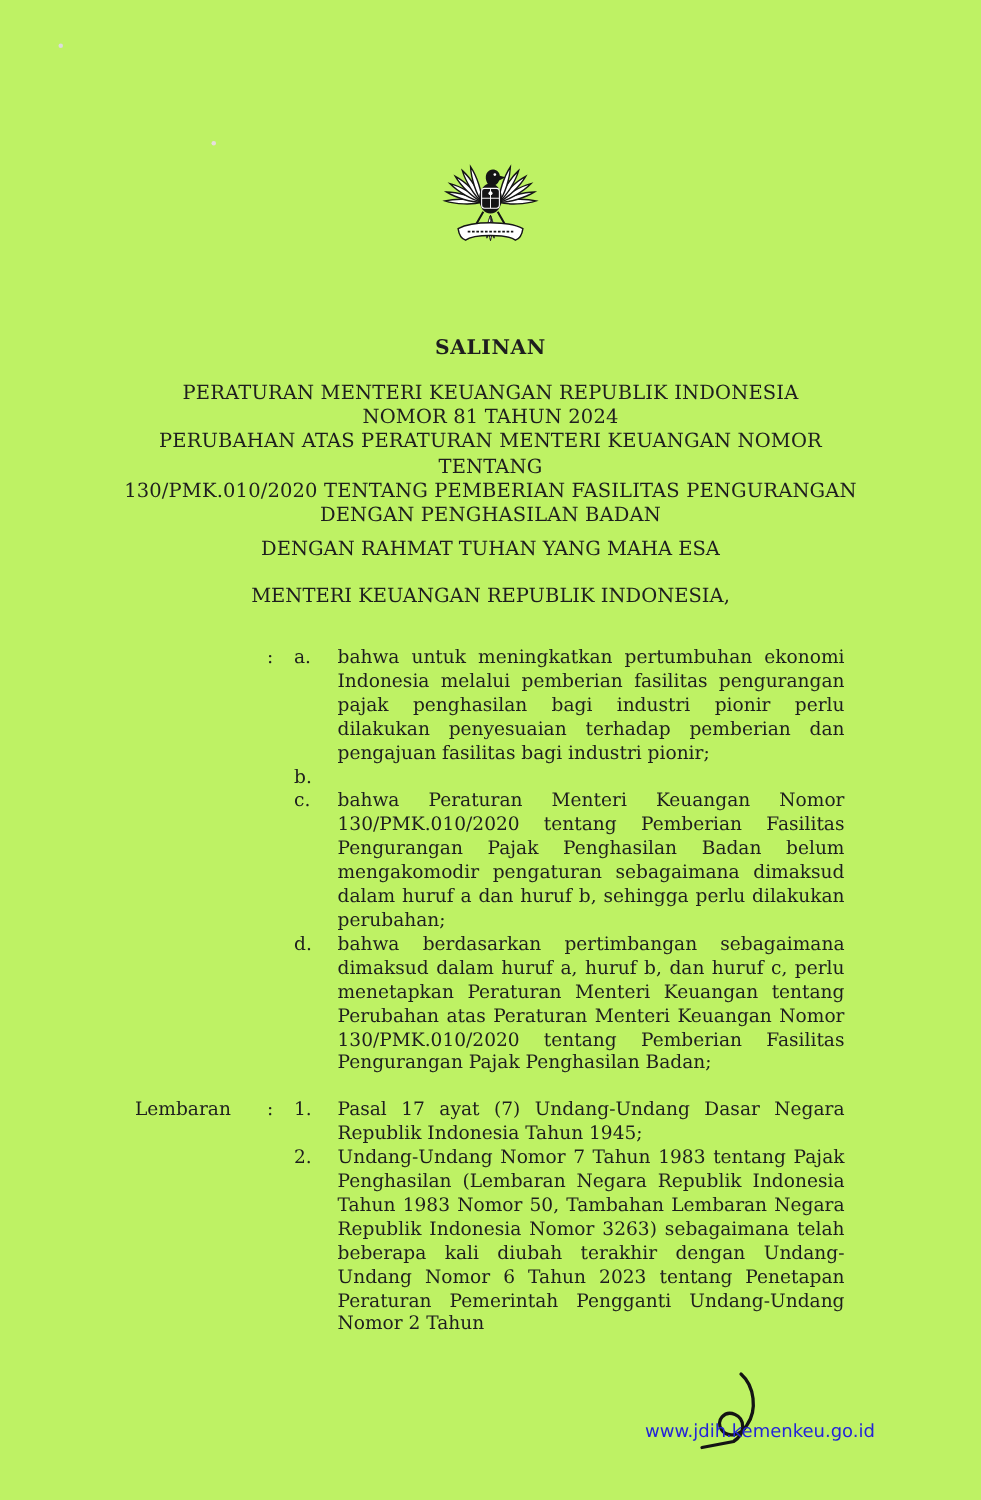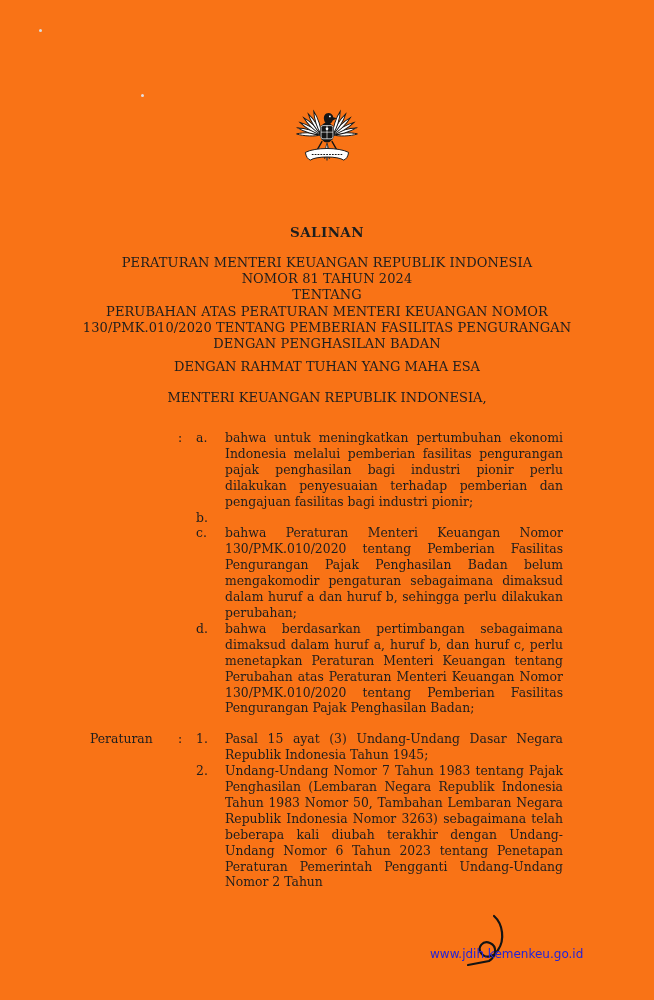--- a/index.html
+++ b/index.html
@@ -1,18 +1,18 @@
 <!DOCTYPE html>
 <html><head>
 <meta charset="utf-8">
 <style>
   html,body { margin:0; padding:0; background:#888; }
   .page {
     position:relative; width:654px; height:1000px; margin:0 auto;
-    background:#f97316; overflow:hidden;
+    background:#bef264; overflow:hidden;
     font-family:"DejaVu Serif","Liberation Serif",serif;
     color:#1e1e1e;
   }
   .speck { position:absolute; background:#dcdcdc; border-radius:50%; }
   .speck-1 { left:39px; top:29px; width:3px; height:3px; }
   .speck-2 { left:141px; top:94px; width:3px; height:3px; background:#e6dede; }
 
   .emblem { display:block; margin:94px auto 0 auto; width:80px; height:80px; }
 
   .salinan {
@@ -102,22 +102,22 @@
     <path d="M23,69 C35,62.5 65,62.5 77,69 C76.3,74 74.2,77.5 70.8,78.6 C64,73.5 36,73.5 29.2,78.6 C25.8,77.5 23.7,74 23,69 Z" fill="#ffffff" stroke="#151515" stroke-width="1.2"></path>
 
     <path d="M31,71.6 L69,71.6" stroke="#151515" stroke-width="1.5" stroke-dasharray="2.2,1.4" fill="none"></path>
   </svg>
 
   <div class="salinan">SALINAN</div>
 
   <div class="title-block">
     <div>PERATURAN MENTERI KEUANGAN REPUBLIK INDONESIA</div>
     <div>NOMOR 81 TAHUN 2024</div>
+    <div>PERUBAHAN ATAS PERATURAN MENTERI KEUANGAN NOMOR</div>
     <div>TENTANG</div>
-    <div>PERUBAHAN ATAS PERATURAN MENTERI KEUANGAN NOMOR</div>
     <div>130/PMK.010/2020 TENTANG PEMBERIAN FASILITAS PENGURANGAN</div>
     <div>DENGAN PENGHASILAN BADAN</div>
   </div>
 
   <div class="invocation">DENGAN RAHMAT TUHAN YANG MAHA ESA</div>
   <div class="authority">MENTERI KEUANGAN REPUBLIK INDONESIA,</div>
 
   <div class="body-sections">
 
     <div class="section">
@@ -129,25 +129,25 @@
       <div class="item-marker" style="grid-row:2">b.</div>
 
       <div class="item-marker" style="grid-row:3">c.</div>
       <div class="item-text" style="grid-row:3">bahwa Peraturan Menteri Keuangan Nomor 130/PMK.010/2020 tentang Pemberian Fasilitas Pengurangan Pajak Penghasilan Badan belum mengakomodir pengaturan sebagaimana dimaksud dalam huruf a dan huruf b, sehingga perlu dilakukan perubahan;</div>
 
       <div class="item-marker" style="grid-row:4">d.</div>
       <div class="item-text" style="grid-row:4">bahwa berdasarkan pertimbangan sebagaimana dimaksud dalam huruf a, huruf b, dan huruf c, perlu menetapkan Peraturan Menteri Keuangan tentang Perubahan atas Peraturan Menteri Keuangan Nomor 130/PMK.010/2020 tentang Pemberian Fasilitas Pengurangan Pajak Penghasilan Badan;</div>
     </div>
 
     <div class="section">
-      <div class="section-label">Peraturan</div>
+      <div class="section-label">Lembaran</div>
       <div class="section-colon">:</div>
 
       <div class="item-marker" style="grid-row:1">1.</div>
-      <div class="item-text" style="grid-row:1">Pasal 15 ayat (3) Undang-Undang Dasar Negara Republik Indonesia Tahun 1945;</div>
+      <div class="item-text" style="grid-row:1">Pasal 17 ayat (7) Undang-Undang Dasar Negara Republik Indonesia Tahun 1945;</div>
 
       <div class="item-marker" style="grid-row:2">2.</div>
       <div class="item-text" style="grid-row:2">Undang-Undang Nomor 7 Tahun 1983 tentang Pajak Penghasilan (Lembaran Negara Republik Indonesia Tahun 1983 Nomor 50, Tambahan Lembaran Negara Republik Indonesia Nomor 3263) sebagaimana telah beberapa kali diubah terakhir dengan Undang-Undang Nomor 6 Tahun 2023 tentang Penetapan Peraturan Pemerintah Pengganti Undang-Undang Nomor 2 Tahun</div>
     </div>
 
   </div>
 
   <svg class="paraf" viewBox="0 0 78 54" aria-hidden="true">
     <path d="M47,3 C56,11 58,27 51,37 C47,44 38,46 34,40 C30,34 36,27 43,30 C50,33 50,43 42,48 L21,52" fill="none" stroke="#141414" stroke-width="2.2" stroke-linecap="round"></path>
   </svg>

